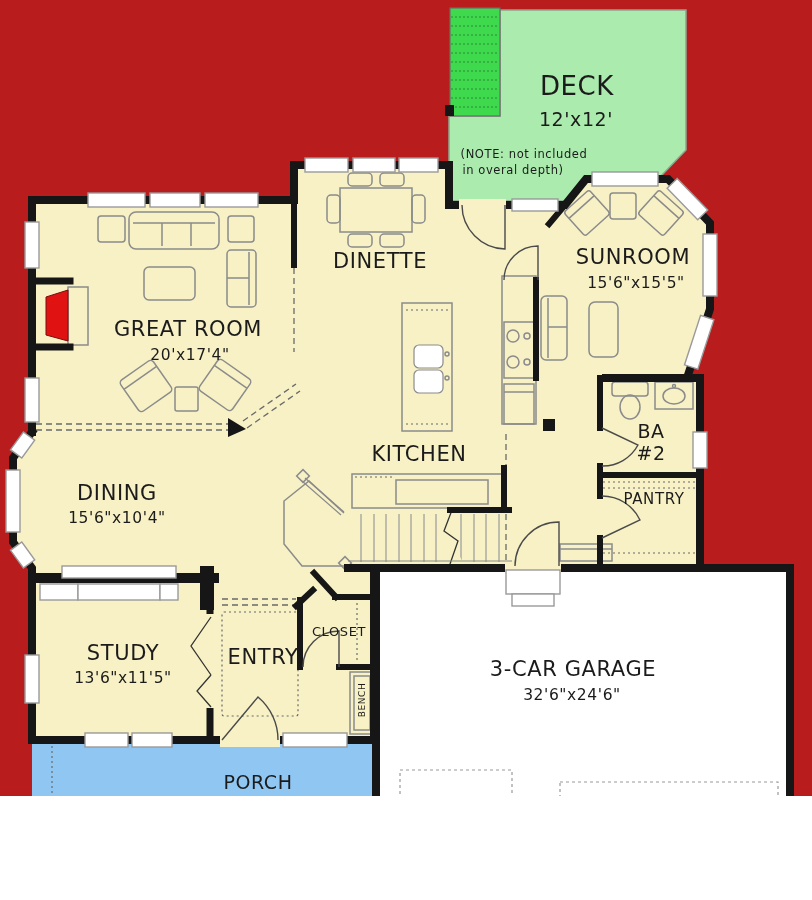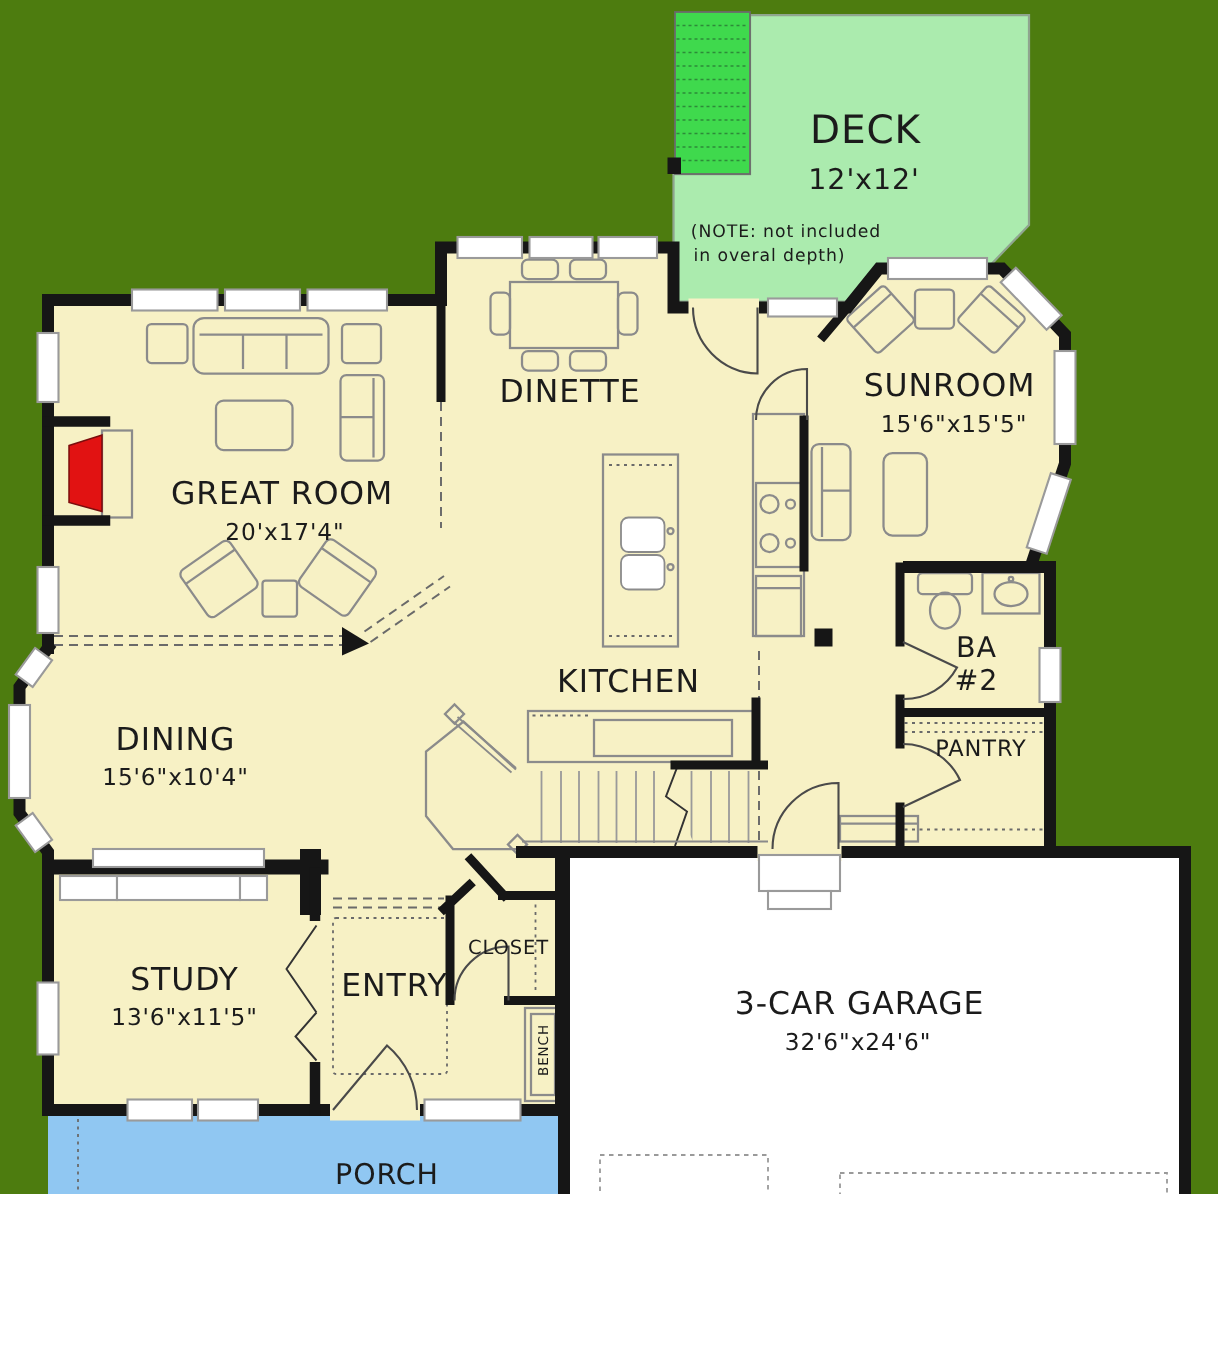--- a/index.html
+++ b/index.html
@@ -1,16 +1,16 @@
 <!DOCTYPE html>
 <html style="--background: #ffffff; --floor: #f7f1c5; --deck: #abebae; --bright-green: #3fd94d; --porch: #90c7f2; --garage-floor: #ffffff; --fireplace-red: #e11212; --wall: #161616; --furniture-line: #8b8b8b; --window-line: #9a9a9a;"><head>
 <meta charset="utf-8">
 <style>
   html,body{margin:0;padding:0;background:#fff;}
-  #stage{position:relative;width:812px;height:796px;background:#4d7c0f;overflow:hidden;}
+  #stage{position:relative;width:812px;height:796px;background:#b91c1c;overflow:hidden;}
   svg{display:block;}
   .lbl{font-family:"DejaVu Sans",sans-serif;fill:#1b1b1b;text-anchor:middle;letter-spacing:.6px;}
   .wall{stroke:var(--wall);fill:none;stroke-linecap:square;}
   .w8{stroke-width:8;} .w7{stroke-width:7;} .w6{stroke-width:6;} .w10{stroke-width:10;}
   .floor-fill{fill:var(--floor);}
   .deck-fill{fill:var(--deck);stroke:#8fa58f;stroke-width:1.5;}
   .green-fill{fill:var(--bright-green);}
   .porch-fill{fill:var(--porch);}
   .white-fill{fill:var(--garage-floor);}
   .red-fill{fill:var(--fireplace-red);stroke:#7a0d0d;stroke-width:1;}

